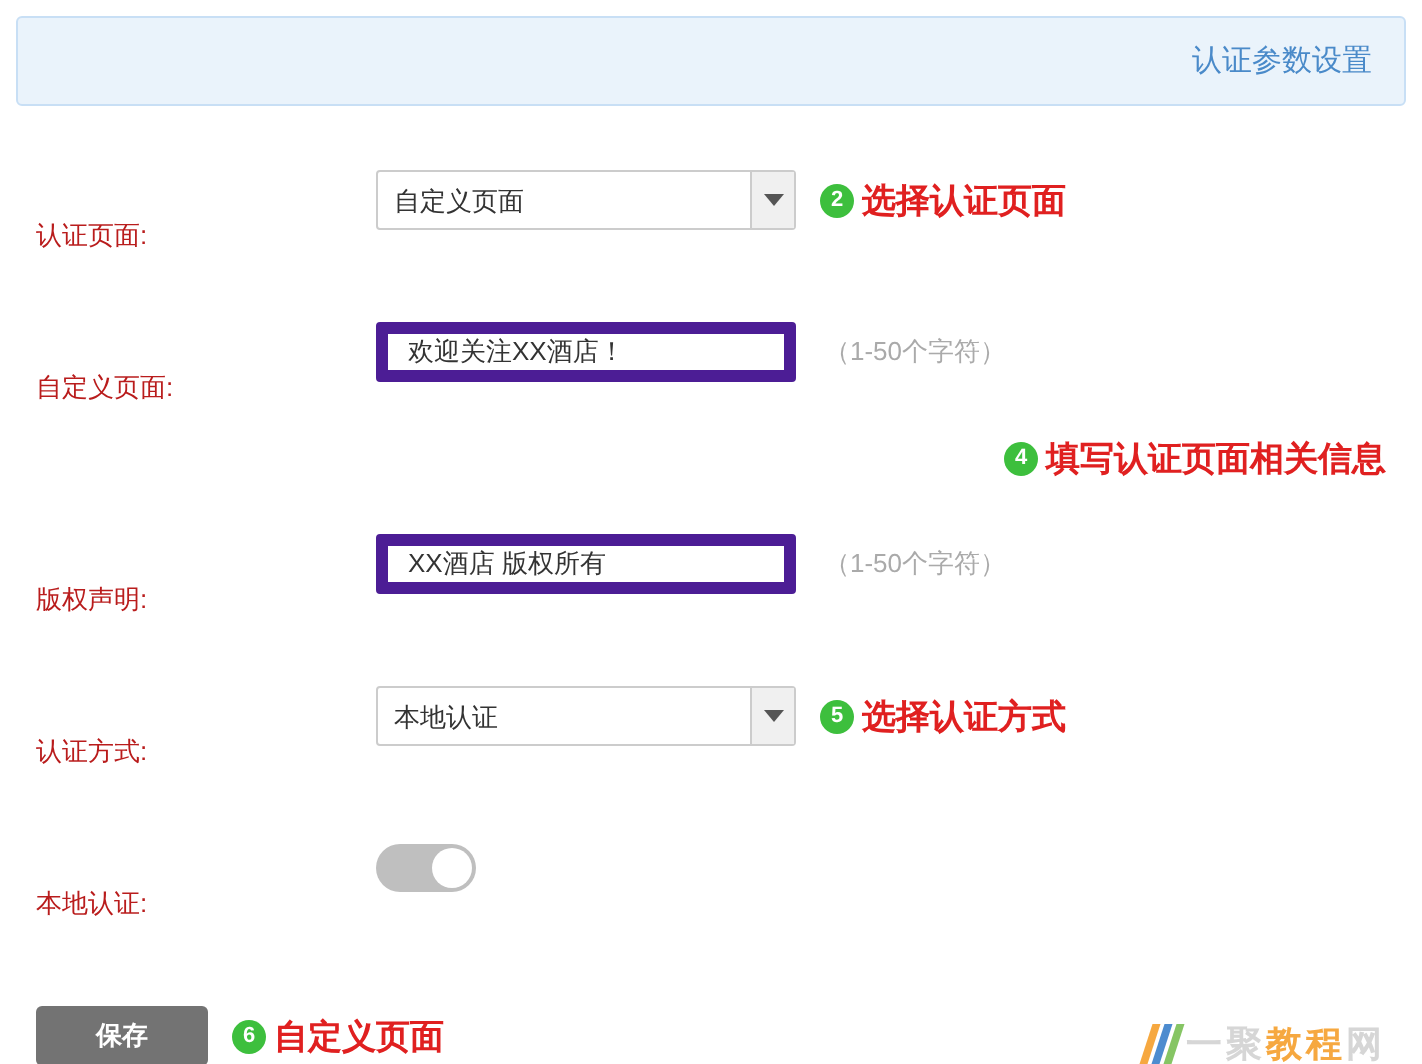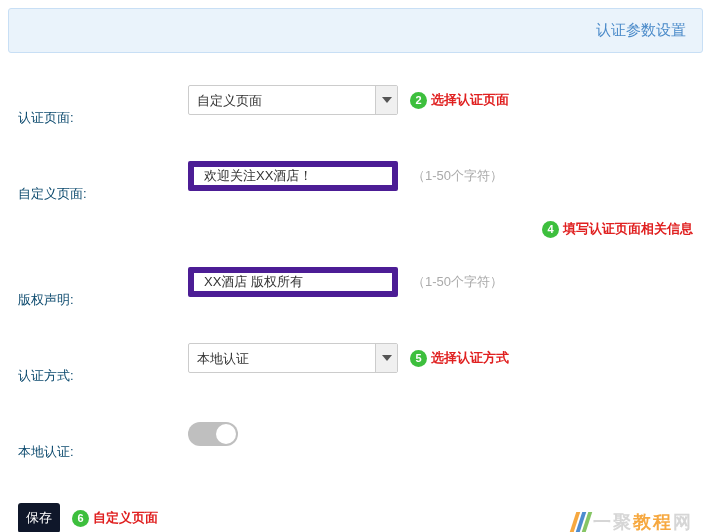--- a/index.html
+++ b/index.html
@@ -1,32 +1,32 @@
 <!DOCTYPE html>
 <html><head>
 <meta charset="utf-8">
 <style>
 * { box-sizing: border-box; margin: 0; padding: 0; }
 body { font-family: "Microsoft YaHei", Arial, sans-serif; font-size: 13px; color: #333; background: #fff; width: 711px; }
 .panel-header { background: #eaf3fb; border: 1px solid #c8dff5; border-radius: 3px; padding: 12px 16px; color: #4a8ac9; font-size: 15px; margin: 8px 8px 20px 8px; text-align: right; }
 .form-area { padding: 0 18px; }
 .row { display: flex; align-items: center; margin-bottom: 22px; min-height: 32px; }
-.label { width: 170px; color: #0c4a6e; margin-top: 36px; }
+.label { width: 170px; color: #b91c1c; margin-top: 36px; }
 .control { display: flex; align-items: center; flex: 1; }
 .select-wrap { position: relative; width: 210px; }
 .select-wrap select { width: 100%; height: 30px; border: 1px solid #ccc; border-radius: 2px; padding: 0 8px; background: #fff; appearance: none; font-size: 13px; color: #333; }
 .select-arrow { position: absolute; right: 1px; top: 1px; width: 22px; height: 28px; background: #f0f0f0; border-left: 1px solid #ccc; display: flex; align-items: center; justify-content: center; pointer-events: none; }
 .select-arrow::after { content: ""; border-left: 5px solid transparent; border-right: 5px solid transparent; border-top: 6px solid #555; }
 .btn { display: inline-flex; align-items: center; justify-content: center; height: 30px; padding: 0 18px; border: none; border-radius: 3px; color: #fff; font-size: 13px; cursor: pointer; background: #4aa3ff; }
 .btn-preview { background: #6bb6ff; }
-.btn-save { background: #0f172a; padding: 0 8px; }
+.btn-save { background: #737373; padding: 0 30px; font-weight: bold; }
 .dashes { margin-left: 14px; color: #777; }
 .hint-grey { color: #aaa; margin-left: 14px; }
 .badge { display: inline-flex; align-items: center; justify-content: center; width: 17px; height: 17px; border-radius: 50%; background: #3dbf3d; color: #fff; font-size: 11px; font-weight: bold; margin: 0 4px 0 12px; }
-.anno { color: #e02020; font-weight: bold; font-size: 13px; }
+.anno { color: #e02020; font-weight: bold; font-size: 17px; }
 .anno-right { margin-left: auto; display: flex; align-items: center; }
 input[type=text] { width: 210px; height: 30px; border: 6px solid #4c1d95; border-radius: 2px; padding: 0 10px; font-size: 13px; color: #333; }
 .toggle { position: relative; width: 50px; height: 24px; background: #bfbfbf; border-radius: 12px; cursor: pointer; }
 .toggle-knob { position: absolute; right: 2px; top: 2px; width: 20px; height: 20px; background: #fff; border-radius: 50%; }
 .footer { padding: 20px 18px 10px 18px; display: flex; align-items: center; }
 .watermark { position: absolute; right: 18px; bottom: 6px; display: flex; align-items: center; opacity: 0.85; }
 .wm-bars { display: flex; gap: 2px; margin-right: 4px; transform: skewX(-18deg); }
 .wm-bars span { width: 4px; height: 20px; display: block; }
 .wm-b1 { background: #f59a1f; } .wm-b2 { background: #2e78c7; } .wm-b3 { background: #71bb4a; }
 .wm-text { font-size: 18px; font-weight: bold; color: #cfcfcf; letter-spacing: 2px; }

